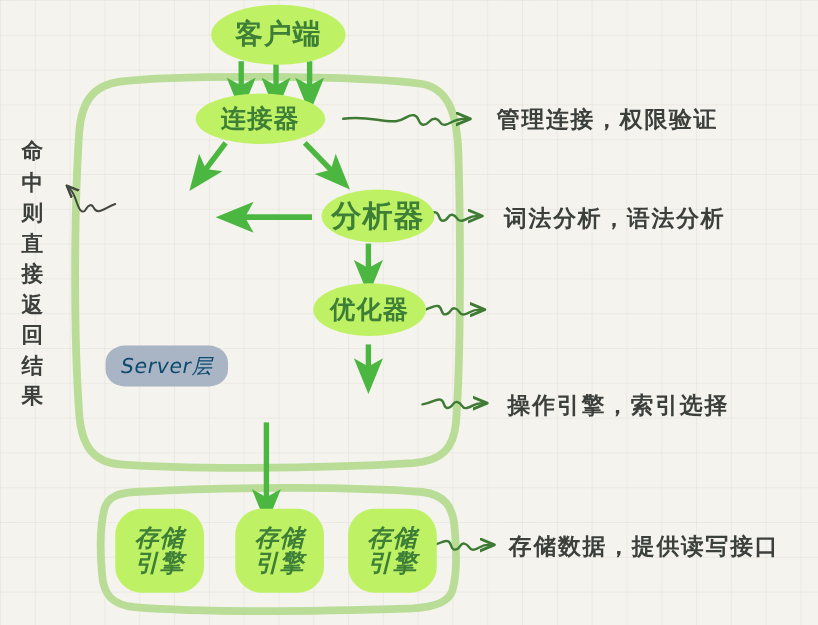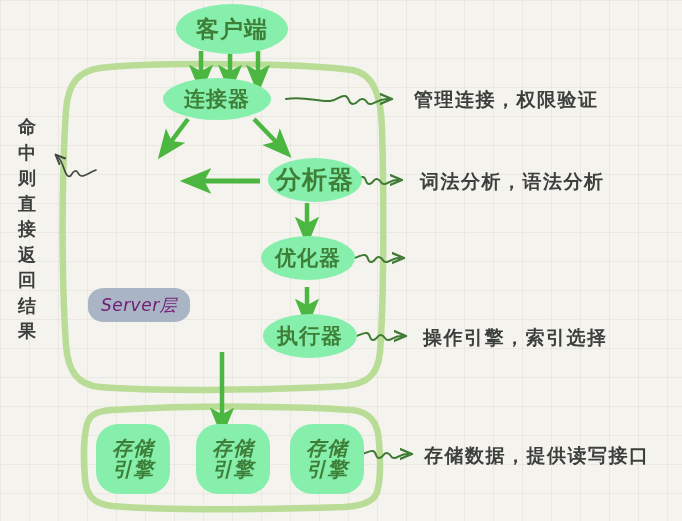--- a/index.html
+++ b/index.html
@@ -31,21 +31,21 @@
     pointer-events: none;
   }
   .svg-layer {
     position: absolute;
     left: 0; top: 0;
     width: 682px; height: 521px;
   }
   
   .node {
     position: absolute;
-    background: #86efac;
+    background: #bef264;
     color: #3e7f38;
     display: flex;
     align-items: center;
     justify-content: center;
     text-align: center;
     font-weight: bold;
     letter-spacing: 1px;
     line-height: 1.05;
     box-sizing: border-box;
   }
@@ -70,21 +70,21 @@
     width: 26px;
     text-align: center;
     line-height: 1.42;
     letter-spacing: 0px;
   }
   .vert-text span { display: block; }
   
   .badge {
     position: absolute;
     background: #a9b4c4;
-    color: #701a75;
+    color: #0c4a6e;
     border-radius: 16px / 14px;
     display: flex;
     align-items: center;
     justify-content: center;
     font-size: 17px;
     font-style: italic;
     letter-spacing: 0.5px;
     font-weight: 500;
   }
 </style>
@@ -200,23 +200,20 @@
 
 
   <div class="node pill" style="left:268px; top:158px; width:94px; height:44px; font-size:25px;">
     <span class="node-label">分析器</span>
   </div>
 
   <div class="node pill" style="left:261px; top:236px; width:94px; height:44px; font-size:21px;">
     <span class="node-label">优化器</span>
   </div>
 
-  <div class="node pill" style="left:263px; top:314px; width:94px; height:44px; font-size:21px;">
-    <span class="node-label">执行器</span>
-  </div>
 
   <div class="node rounded" style="left:96px; top:424px; width:74px; height:70px; font-size:20px; flex-direction:column;">
     <span class="node-label">存储</span>
     <span class="node-label">引擎</span>
   </div>
   <div class="node rounded" style="left:196px; top:424px; width:74px; height:70px; font-size:20px; flex-direction:column;">
     <span class="node-label">存储</span>
     <span class="node-label">引擎</span>
   </div>
   <div class="node rounded" style="left:290px; top:424px; width:74px; height:70px; font-size:20px; flex-direction:column;">

